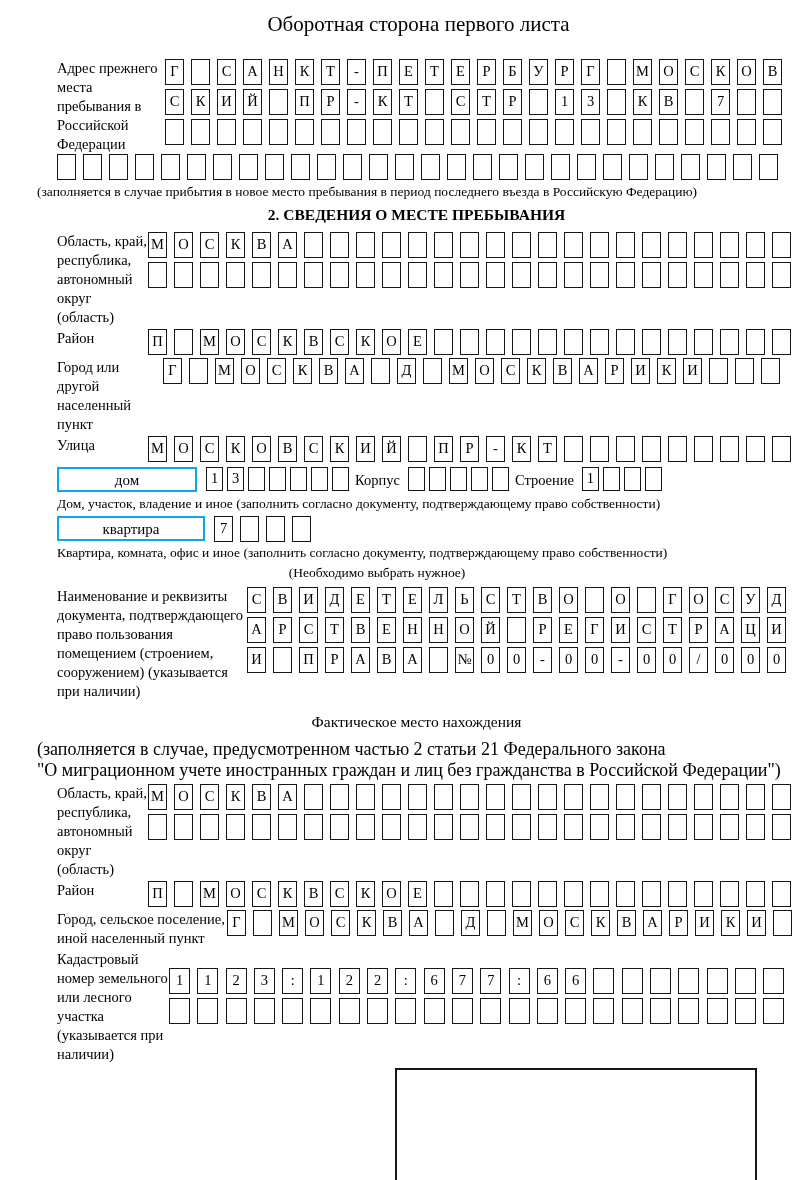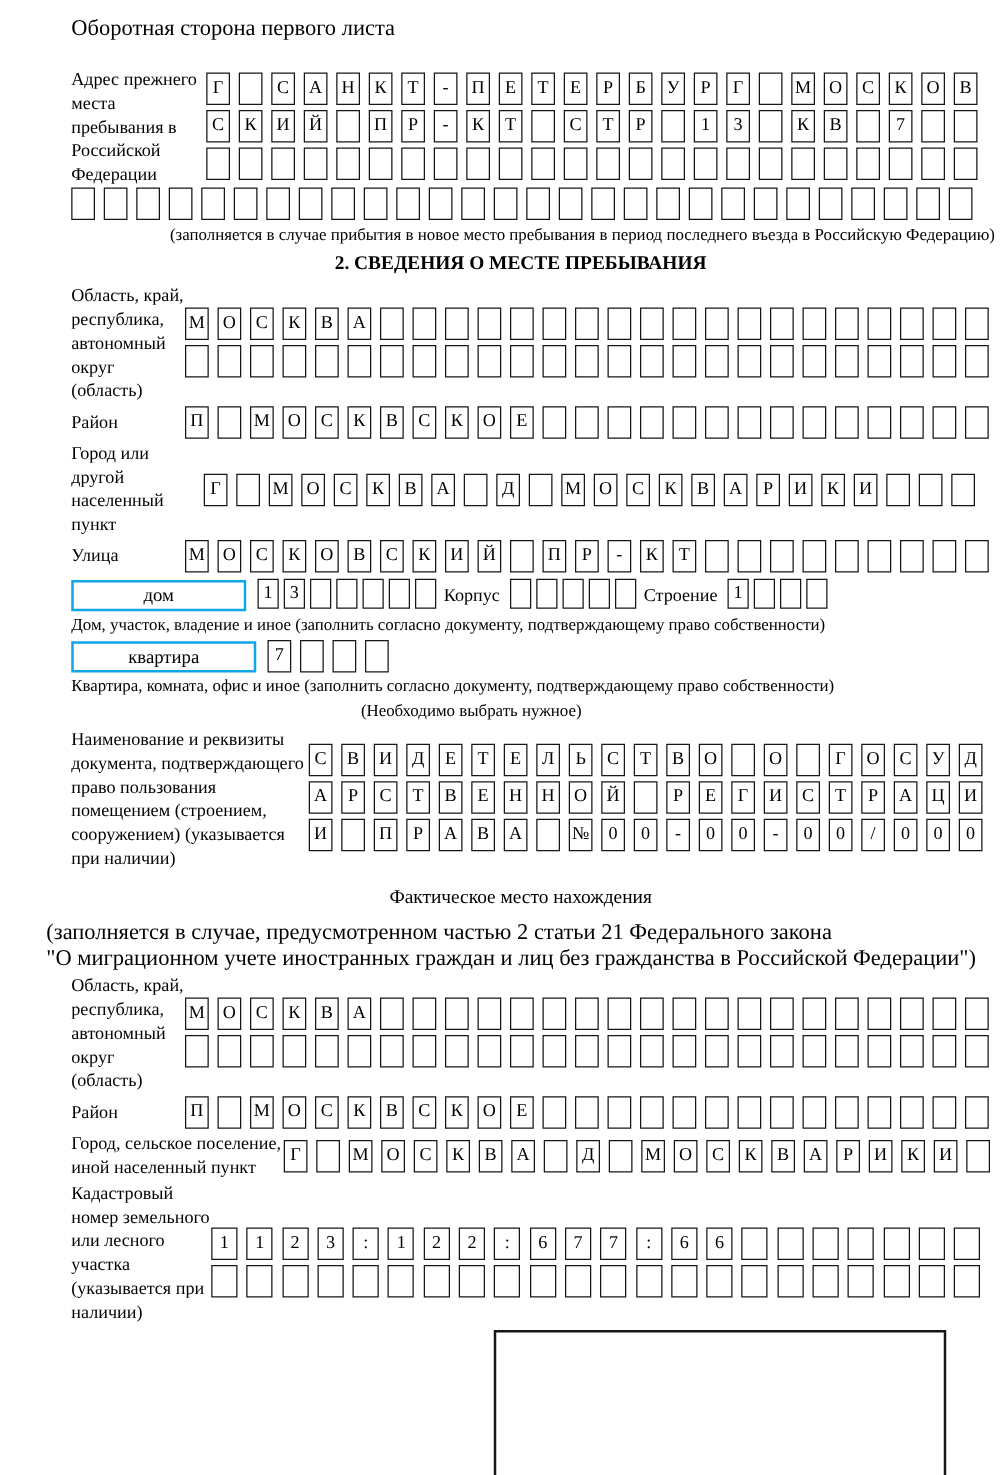--- a/index.html
+++ b/index.html
@@ -1,39 +1,39 @@
 <!DOCTYPE html>
 <html><head>
 <meta charset="utf-8">
 <style>
   *{box-sizing:border-box;margin:0;padding:0}
   html,body{width:800px;background:#fff}
   body{height:1180px;overflow:hidden;color:#000;
        font-family:"Liberation Serif","DejaVu Serif",serif}
   .page{padding:12px 4px 0 57px}
 
-  .hdr{text-align:left;font-size:18px;padding-right:16px;margin-bottom:22px}
+  .hdr{text-align:center;font-size:21px;padding-right:16px;margin-bottom:22px}
 
-  .flexrow{display:flex;align-items:center}
+  .flexrow{display:flex;align-items:flex-start}
   .label{font-size:14.5px;line-height:19px}
   .w108{width:108px;flex:none}
   .w91{width:91px;flex:none}
   .w190{width:190px;flex:none}
   .w170{width:170px;flex:none}
   .w112{width:112px;flex:none}
 
   .boxrow{white-space:nowrap;height:27px;margin-bottom:3px}
   .cell{display:inline-block;width:19px;height:26px;border:1.7px solid #161616;
         margin-right:7px;text-align:center;font-size:14.5px;line-height:23px;
         vertical-align:top;background:#fff}
   .small .cell{width:17px;height:24px;margin-right:4px;line-height:21px}
   .wide .cell{width:21px;margin-right:7.3px}
   .indent15{margin-left:15px}
 
-  .note{font-size:13.5px;text-align:right;margin:2px 0 4px -20px}
+  .note{font-size:13.5px;text-align:left;margin:2px 0 4px -20px}
   .sec-title{font-weight:bold;font-size:15.5px;text-align:center;margin:6px 0 8px -20px}
 
   .widebox{display:inline-block;border:2px solid #0ea5e9;height:25px;
            text-align:center;font-size:15px;line-height:22px;vertical-align:top;
            margin-right:9px}
   .dom-box{width:140px}
   .kv-box{width:148px}
   .inline-label{font-size:14.5px;line-height:26px;margin:0 8px 0 2px}
 
   .stay{display:flex;align-items:center;margin:7px 0 2px 0;font-size:14.5px}

